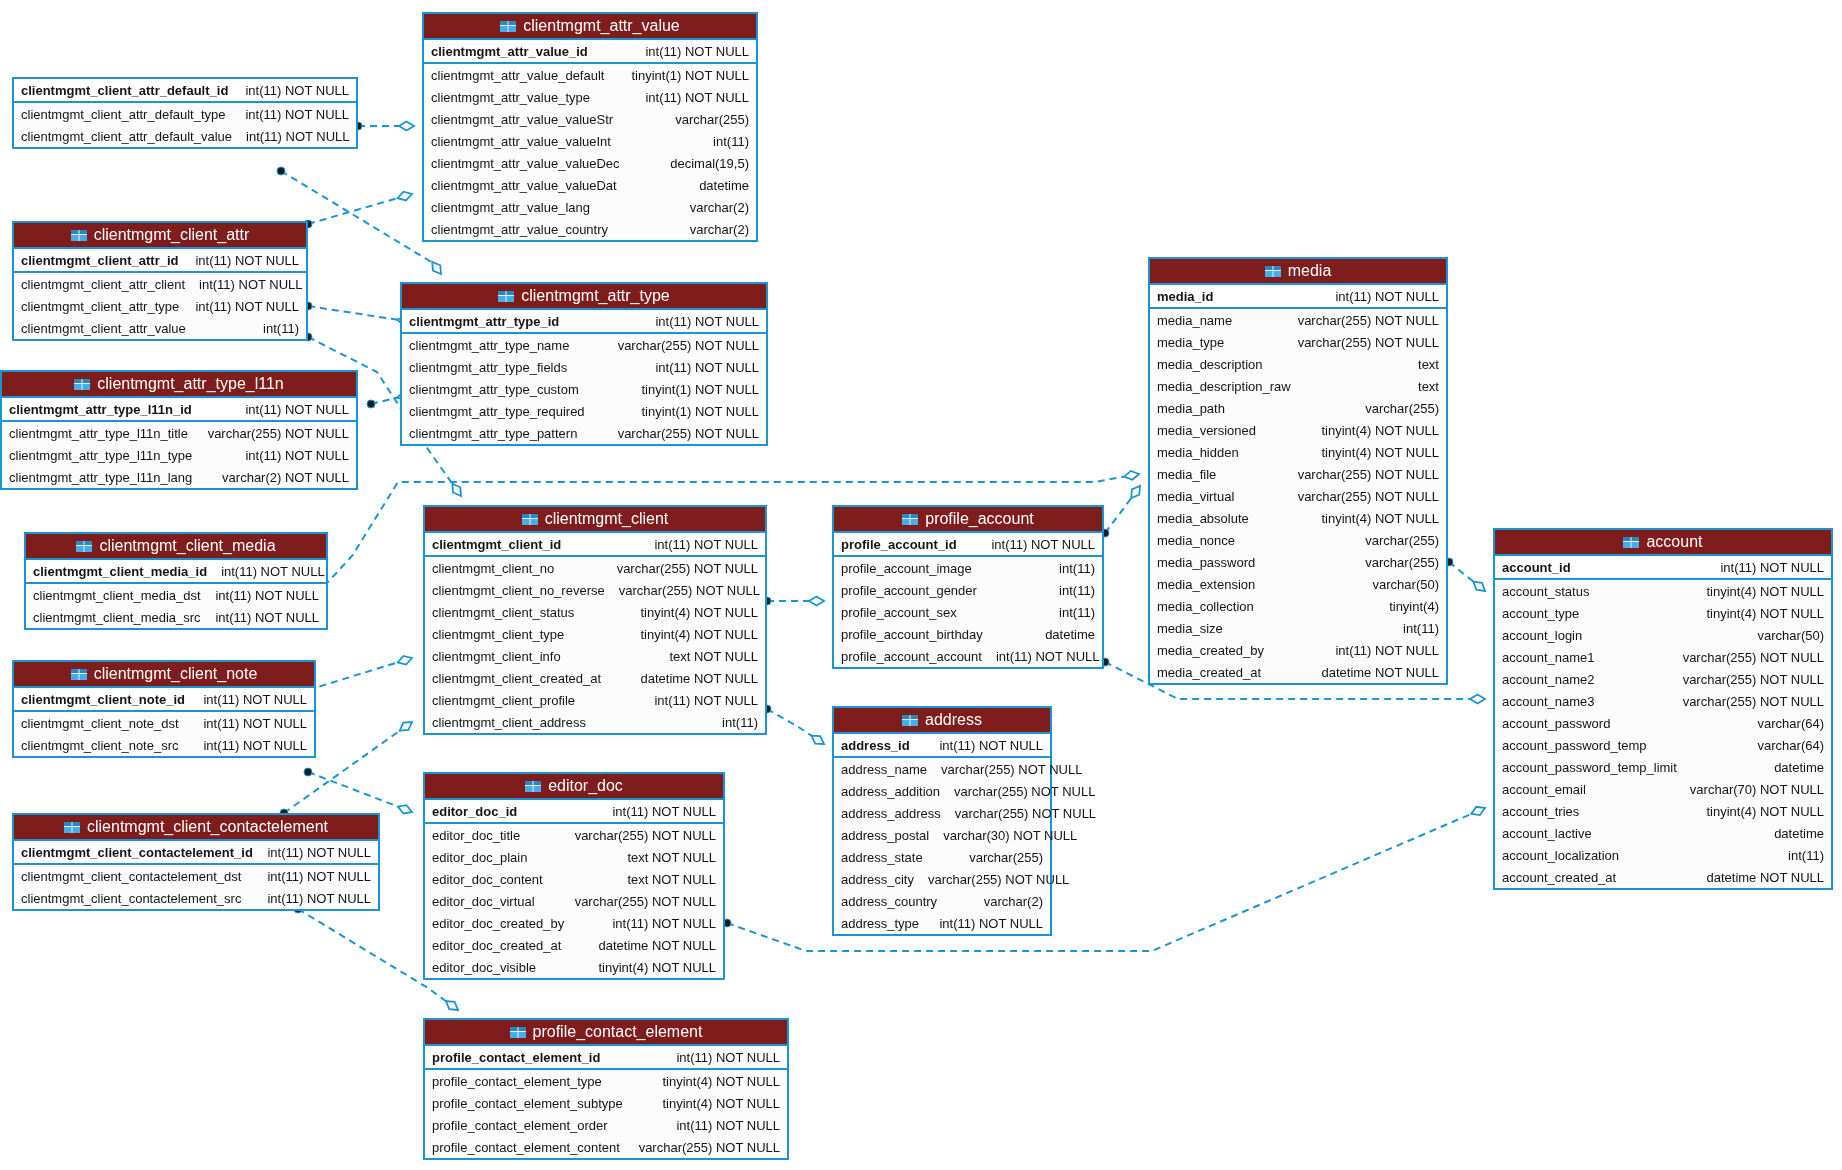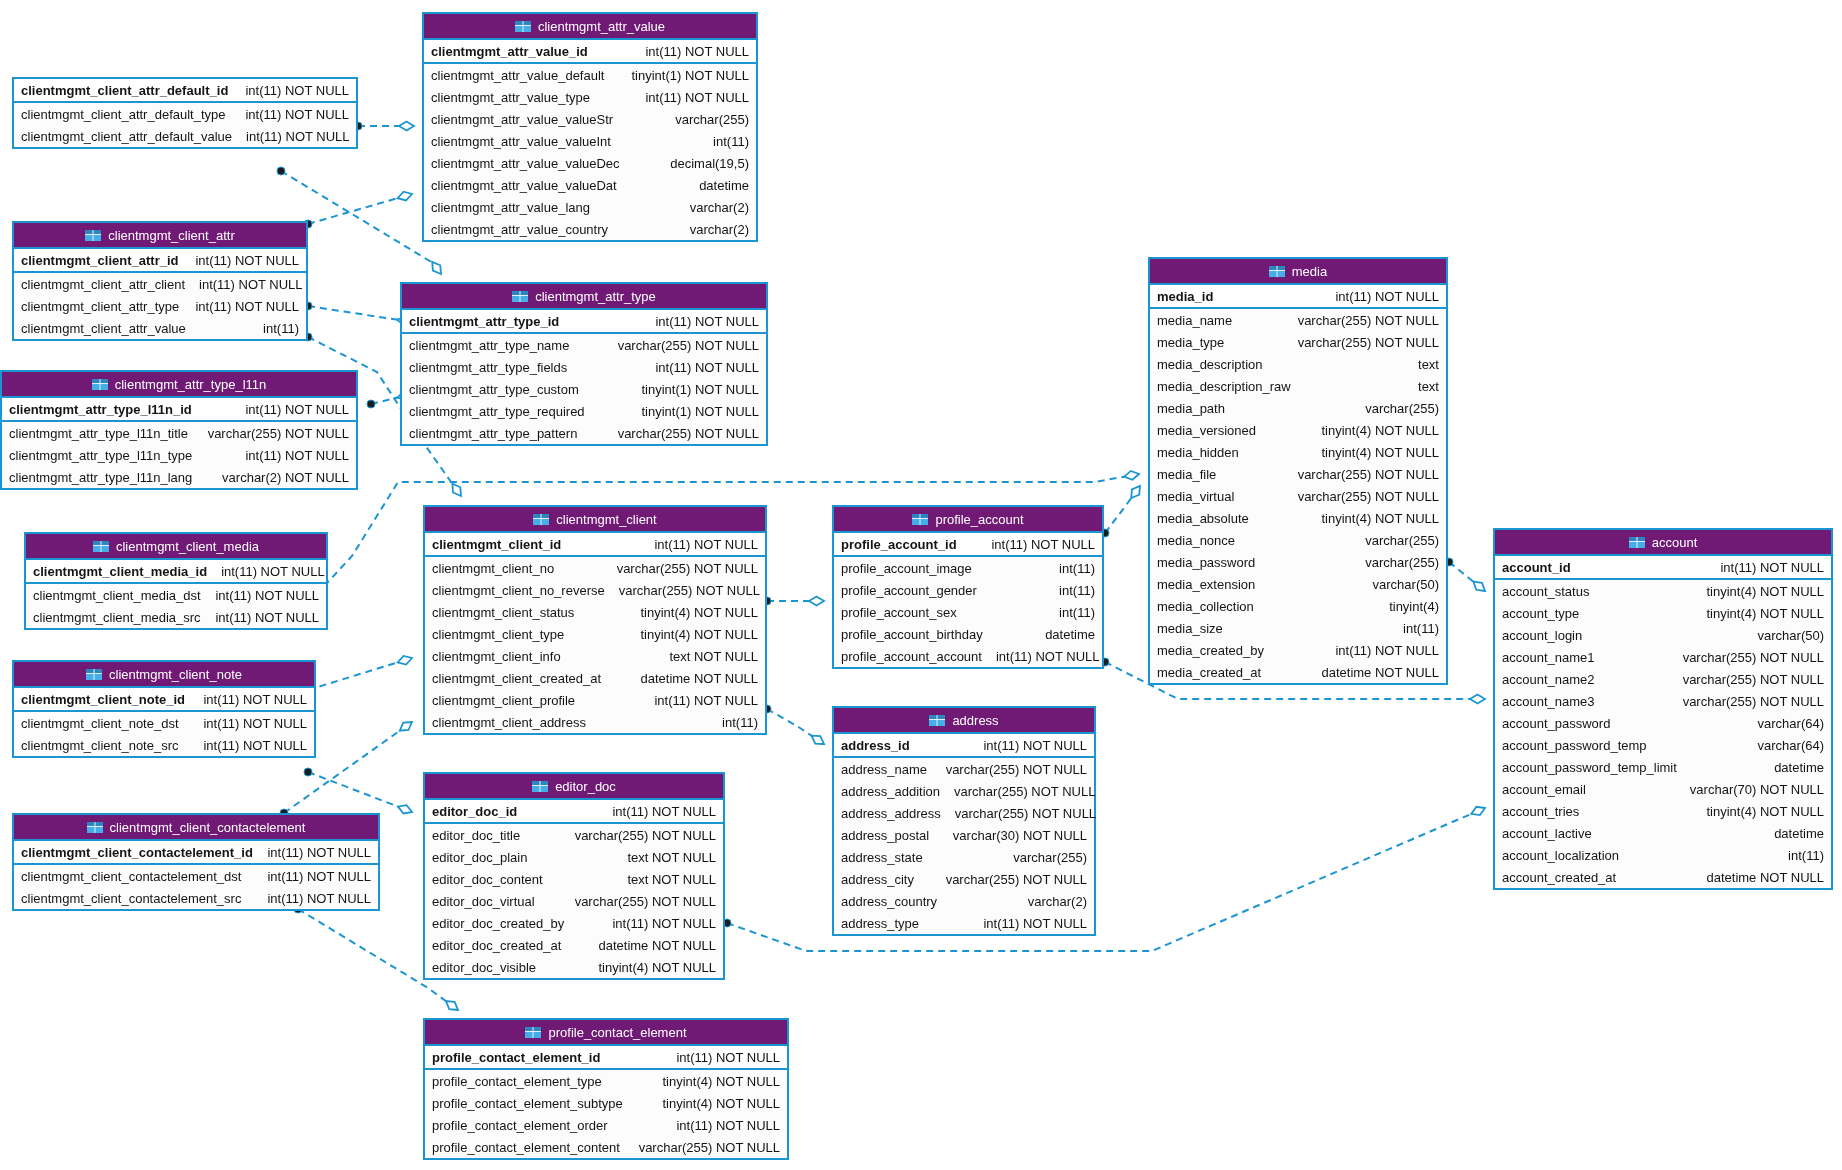--- a/index.html
+++ b/index.html
@@ -11,28 +11,28 @@
     font-family:"Liberation Sans",sans-serif;
   }
   #rel-layer{position:absolute;left:0;top:0;width:1842px;height:1170px;}
   .db-table{
     position:absolute;
     border:2px solid #1b95d2;
     background:#fcfcfc;
     box-sizing:border-box;
   }
   .thead{
-    background:#701a75;
+    background:#7f1d1d;
     color:#ffffff;
     height:26px;
     display:flex;
     align-items:center;
     justify-content:center;
     gap:7px;
-    font-size:13px;
+    font-size:16px;
     border-bottom:2px solid #1b95d2;
     box-sizing:border-box;
     white-space:nowrap;
     padding:0 8px;
   }
   .thead svg{flex:0 0 auto;display:block;}
   .row{
     height:22px;
     display:flex;
     align-items:center;
@@ -513,21 +513,21 @@
         </div>
         <div class="row">
           <span class="fname">profile_account_birthday</span>
           <span class="ftype">datetime</span>
         </div>
         <div class="row">
           <span class="fname">profile_account_account</span>
           <span class="ftype">int(11) NOT NULL</span>
         </div>
       </div>
-      <div class="db-table" style="left: 832px; top: 706px; width: 264px;">
+      <div class="db-table" style="left: 832px; top: 706px; width: 220px;">
         <div class="thead">
           <svg width="16" height="11">
             <rect x="0" y="0" width="16" height="11" fill="#45aee8"></rect>
             <rect x="0" y="0" width="16" height="4" fill="#2e86c0"></rect>
             <line x1="8" y1="0" x2="8" y2="11" stroke="#dff1fb" stroke-width="1"></line>
             <line x1="0" y1="4.5" x2="16" y2="4.5" stroke="#dff1fb" stroke-width="1"></line>
           </svg>
           <span>address</span>
         </div>
         <div class="row pk">

